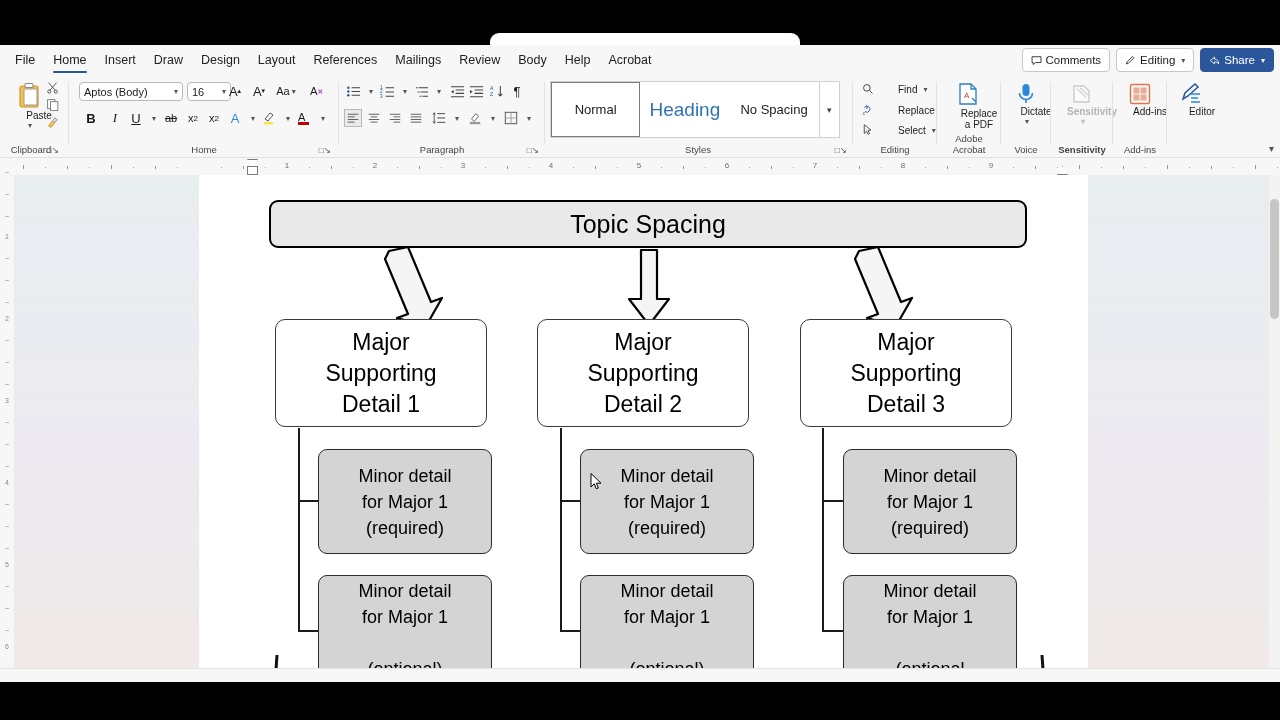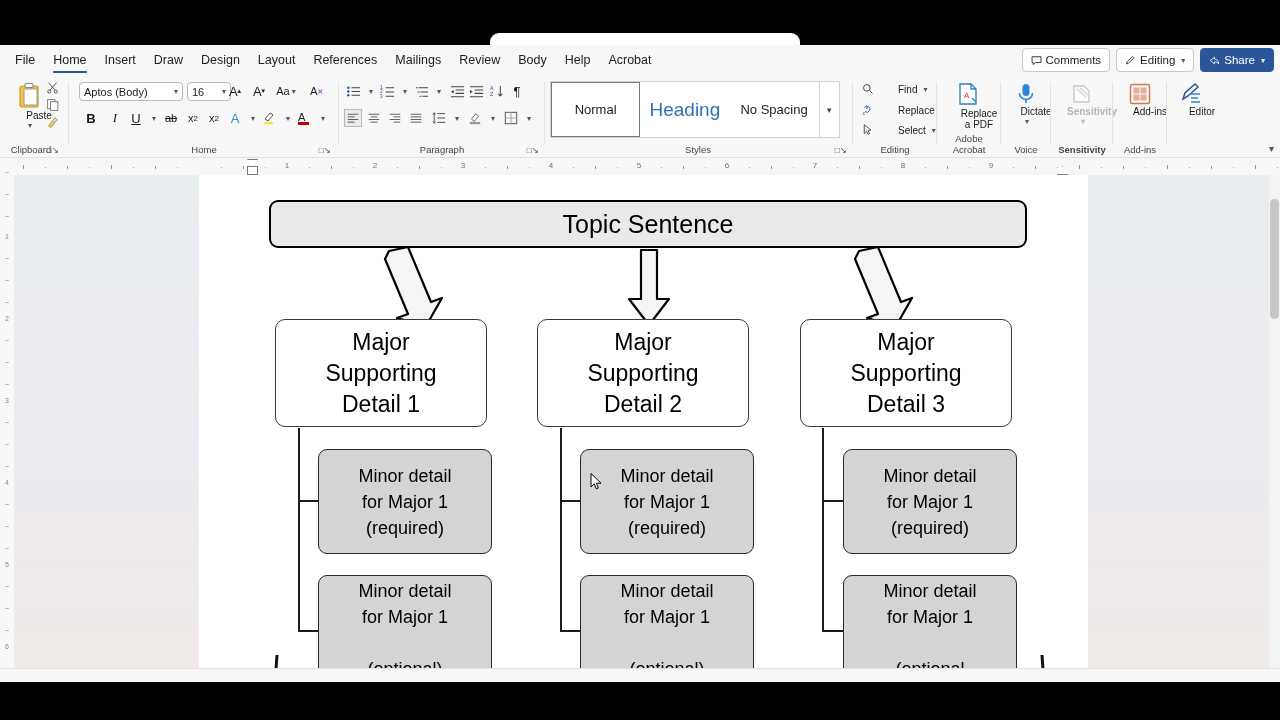--- a/index.html
+++ b/index.html
@@ -580,21 +580,21 @@
             <path d="M624 253 L624 456 L644 456"></path>
           </g>
 
           <g stroke="#111" stroke-width="3" fill="none">
             <path d="M78 480 L76 509"></path>
             <path d="M843 480 L845 509"></path>
           </g>
         </svg>
 
         <div class="topicbox">
-          <span>Topic Sentence</span>
+          <span>Topic Spacing</span>
         </div>
 
         <div class="majorbox" style="left:76px;">
           <span>Major<br>Supporting<br>Detail 1</span>
         </div>
         <div class="majorbox" style="left:338px;">
           <span>Major<br>Supporting<br>Detail 2</span>
         </div>
         <div class="majorbox" style="left:601px;">
           <span>Major<br>Supporting<br>Detail 3</span>

